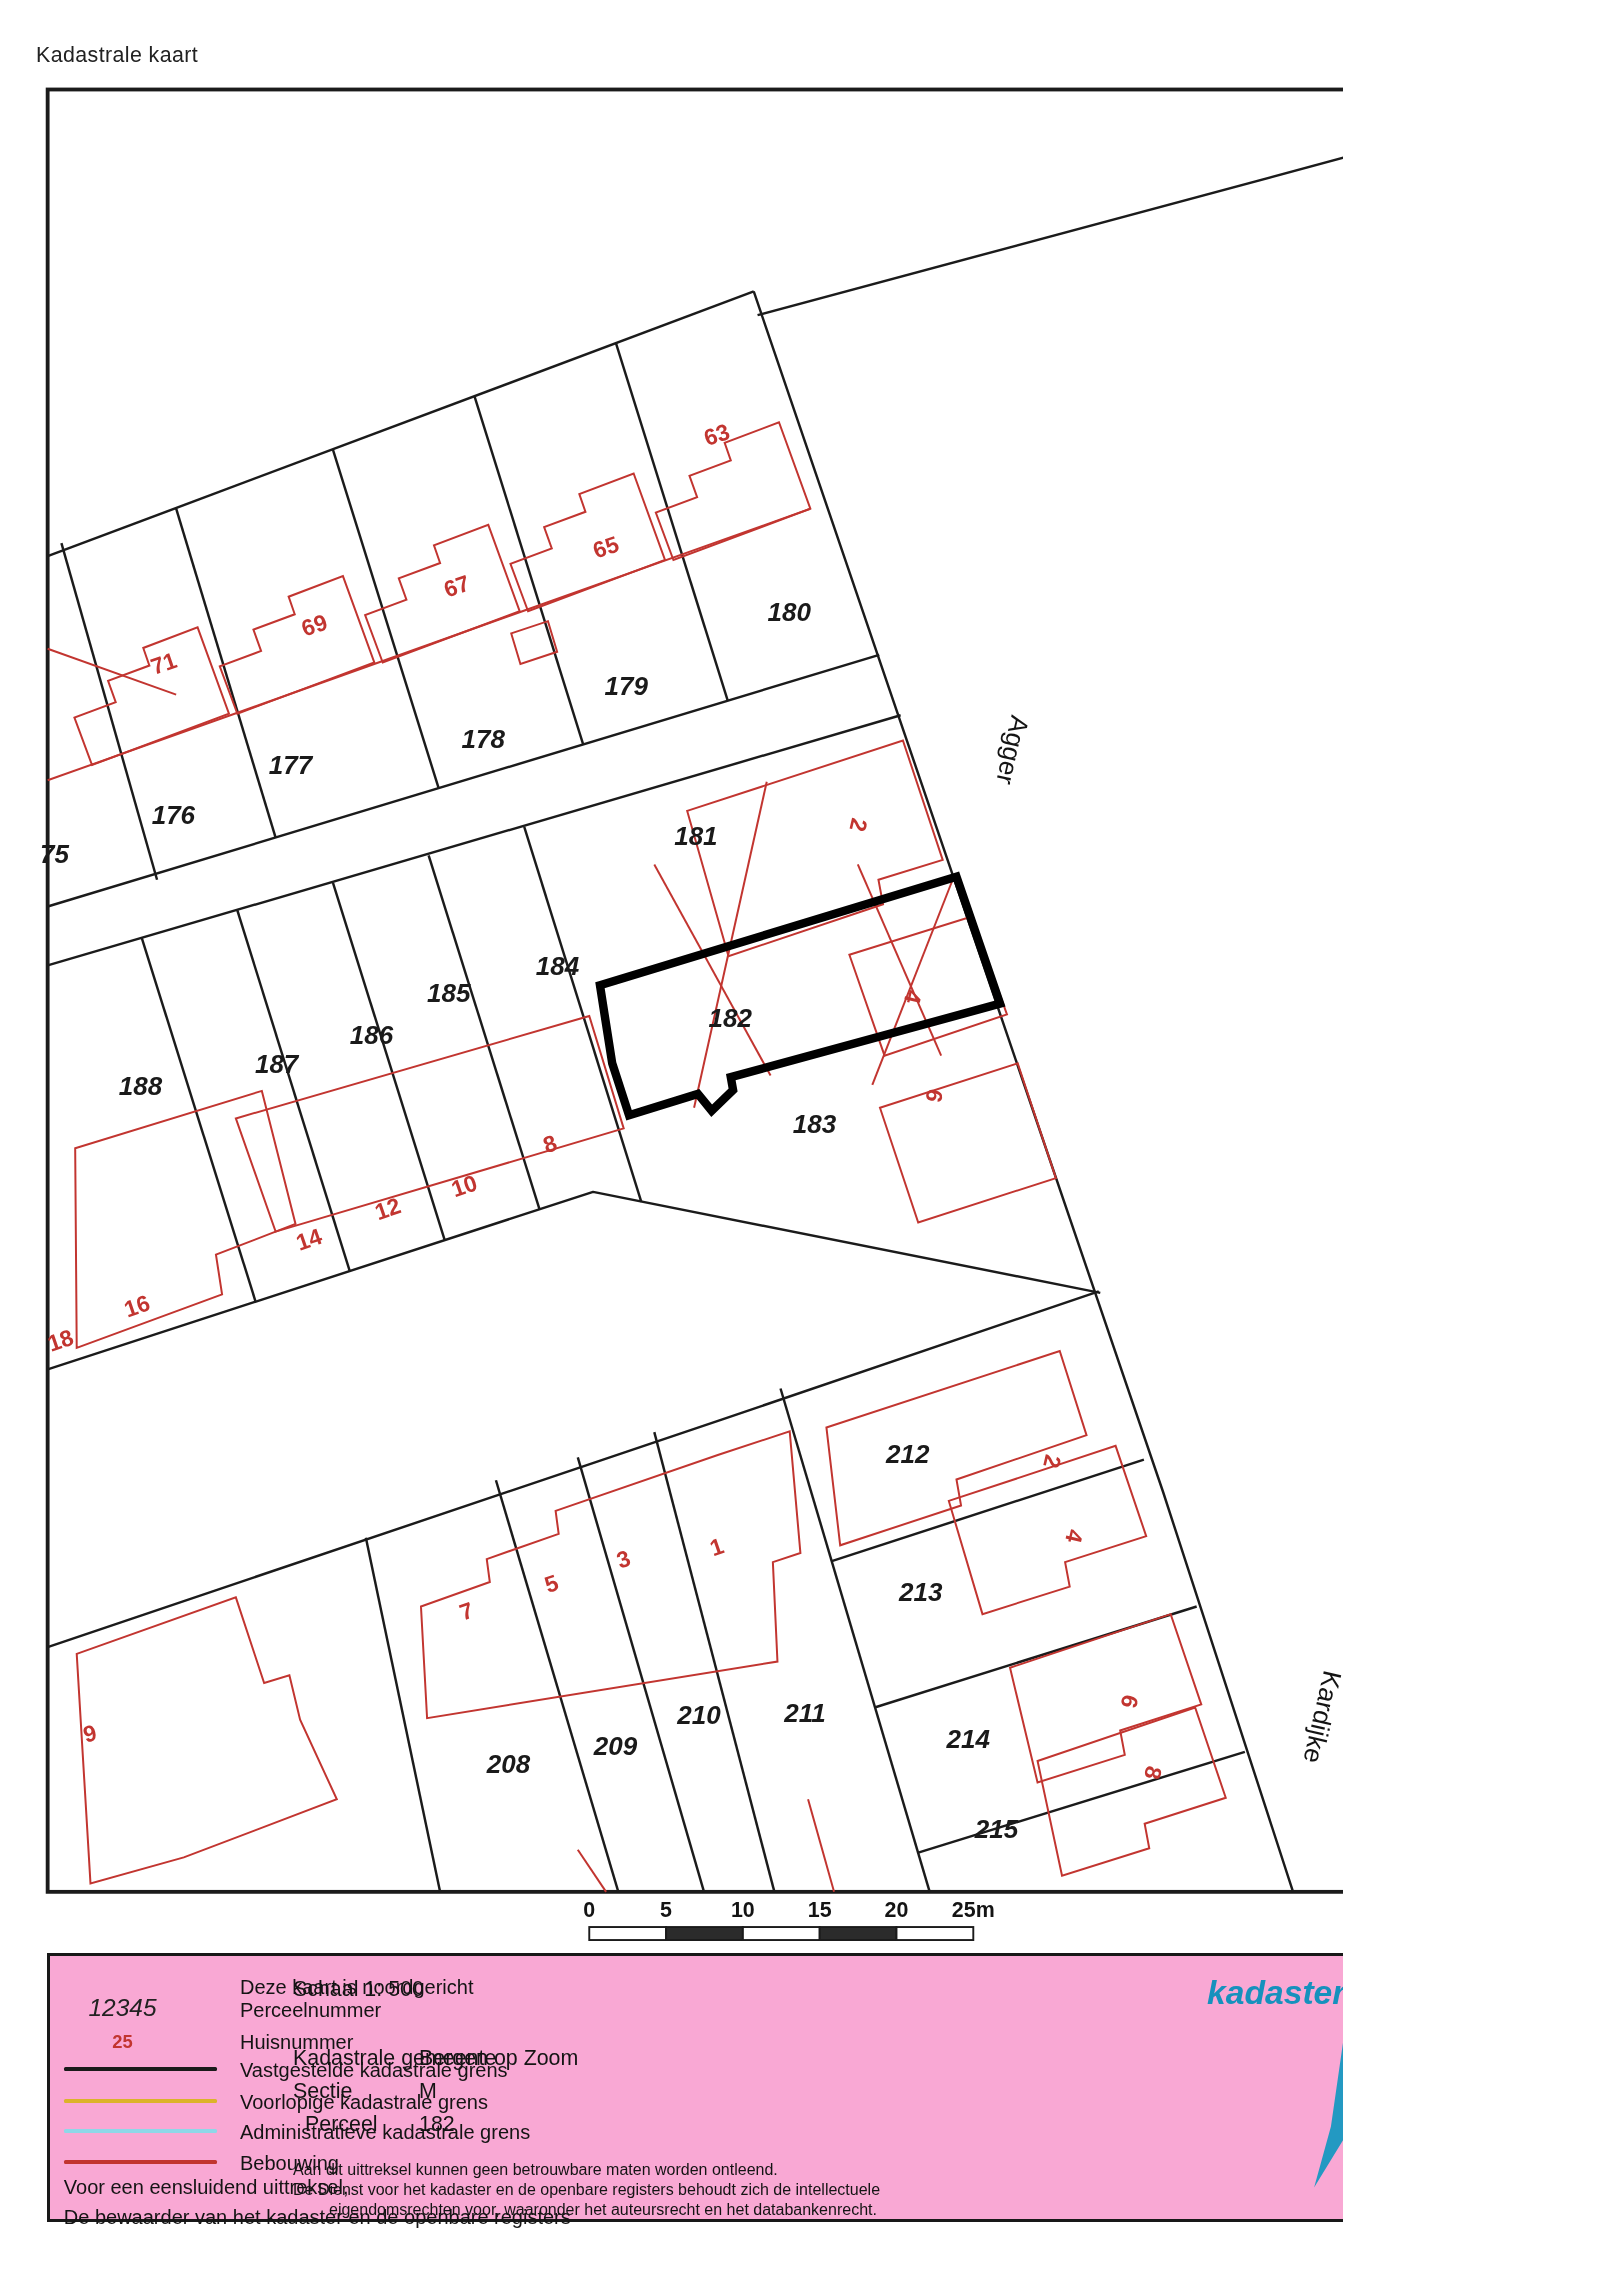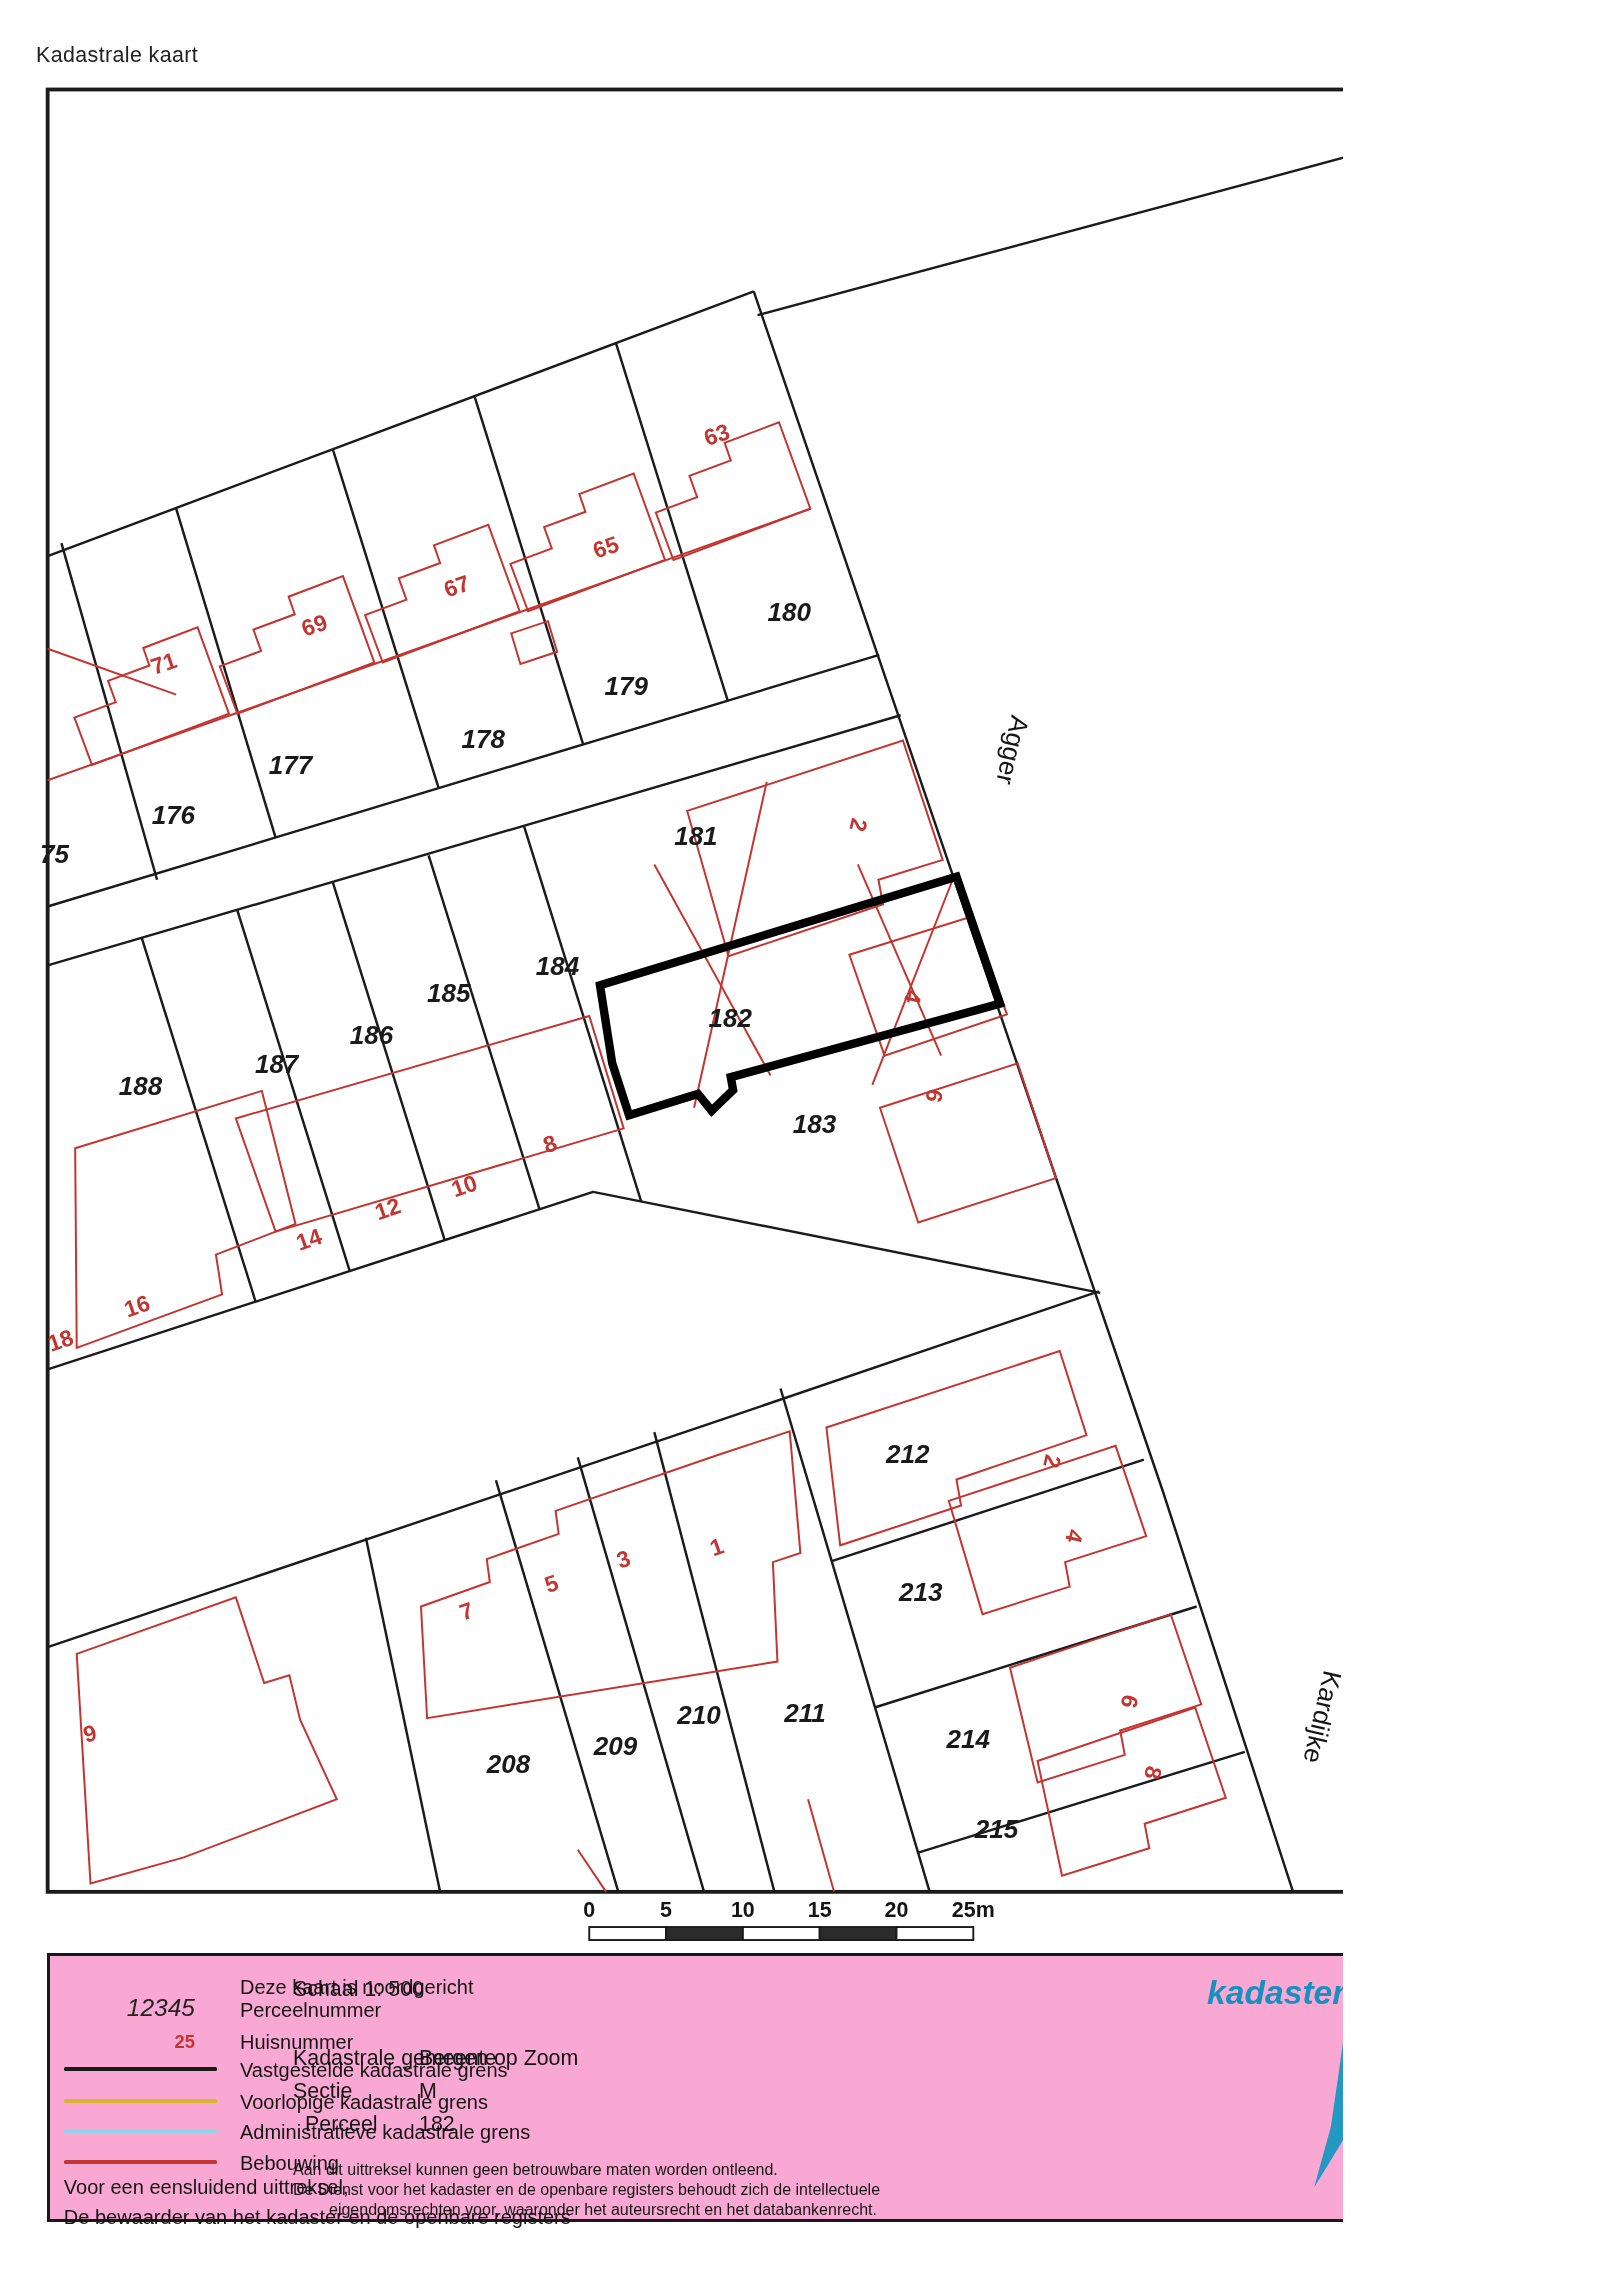--- a/index.html
+++ b/index.html
@@ -3,21 +3,21 @@
 <meta charset="utf-8">
 <style>
   html,body{margin:0;padding:0;background:#ffffff;}
   .page{position:relative;width:1343px;height:2295px;background:#ffffff;overflow:hidden;
         font-family:"Liberation Sans",sans-serif;}
   .title{position:absolute;left:36px;top:43px;font-size:21.4px;color:#222;letter-spacing:0.4px;}
   #mapsvg{position:absolute;left:0;top:0;}
   .footer{position:absolute;left:47px;top:1953px;width:1501px;height:269px;border:3.8px solid #181818;
           box-sizing:border-box;background:#f9a8d4;}
   .leg-row{position:absolute;left:0;height:23px;}
-  .leg-sample{position:absolute;width:145px;text-align:right;font-size:20px;color:#222;}
+  .leg-sample{position:absolute;width:145px;text-align:center;font-size:20px;color:#222;}
   .leg-swatch{position:absolute;left:13.8px;width:153px;height:4.6px;border-radius:1.5px;}
   .leg-label{position:absolute;left:190px;font-size:20px;color:#141414;white-space:nowrap;}
   .footnote{position:absolute;left:13.8px;font-size:20px;color:#141414;white-space:nowrap;}
   .schaal{position:absolute;left:243px;top:21.4px;font-size:21.4px;color:#141414;}
   .fld-label{position:absolute;left:243px;font-size:21.4px;color:#141414;white-space:nowrap;}
   .fld-value{position:absolute;left:369px;font-size:21.4px;color:#141414;white-space:nowrap;}
   .disc{position:absolute;left:243px;font-size:16px;color:#141414;white-space:nowrap;}
   .logo{position:absolute;right:23px;top:7.7px;width:321px;height:253px;}
 </style>
 </head>

